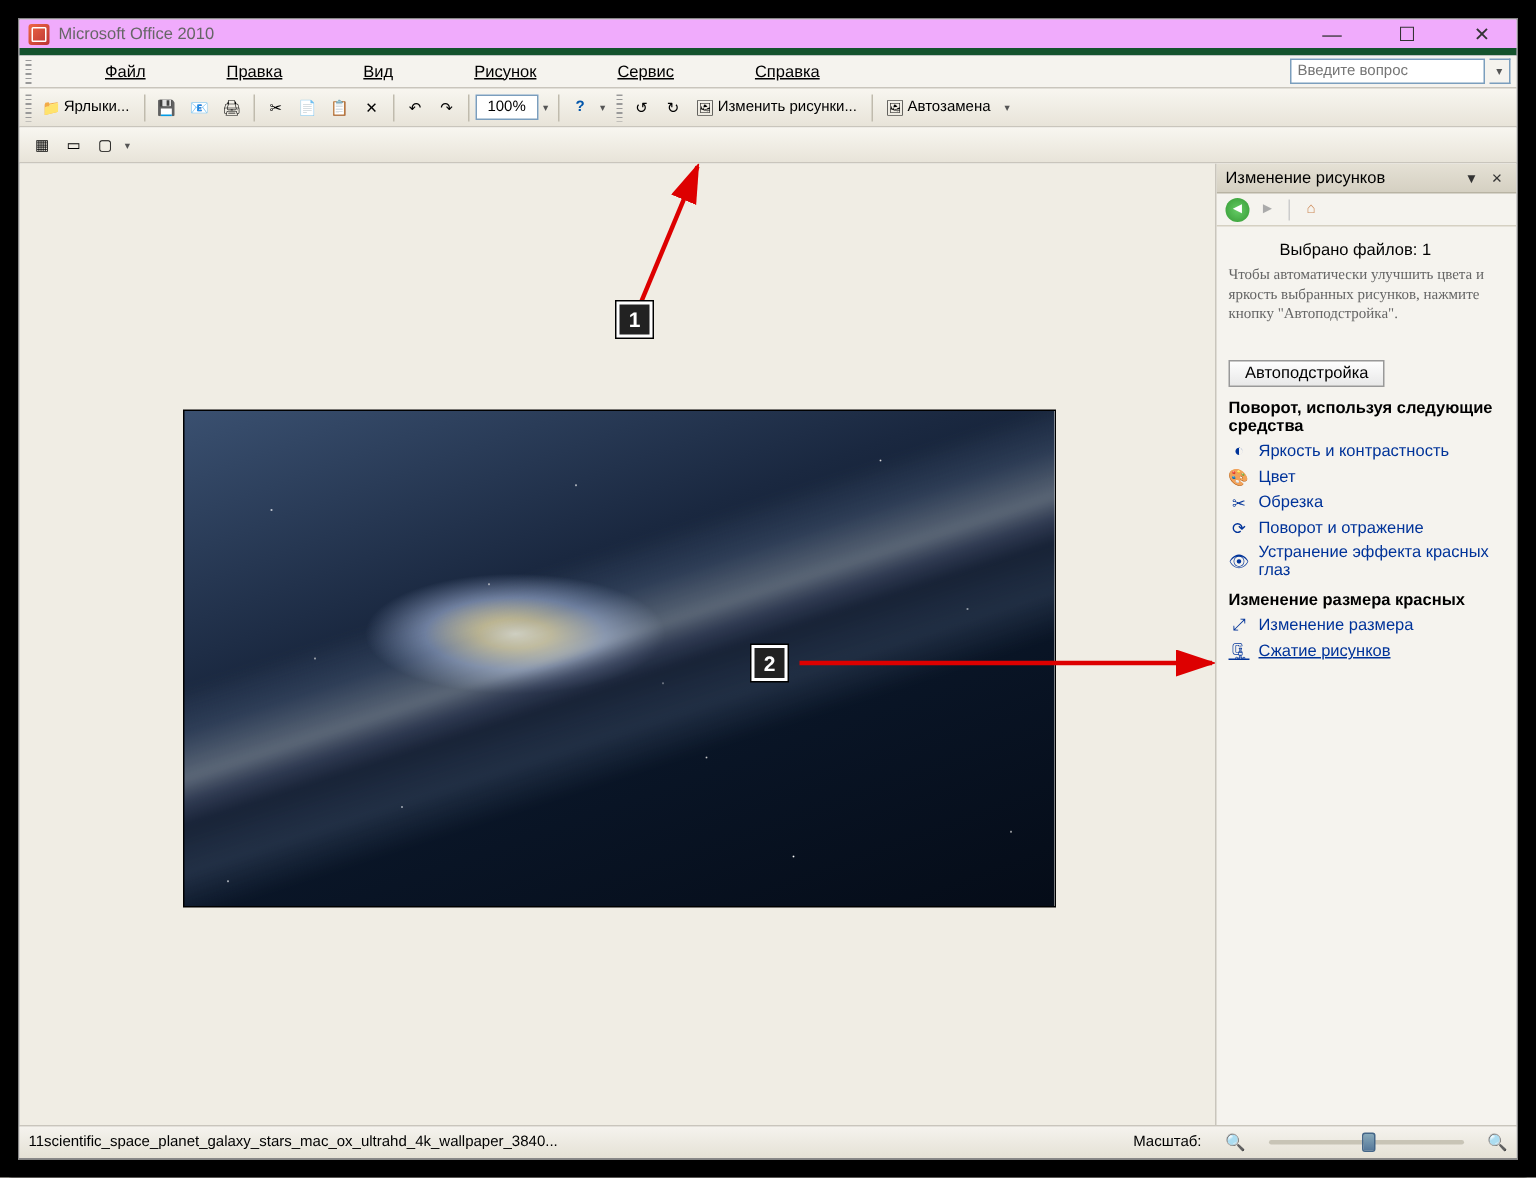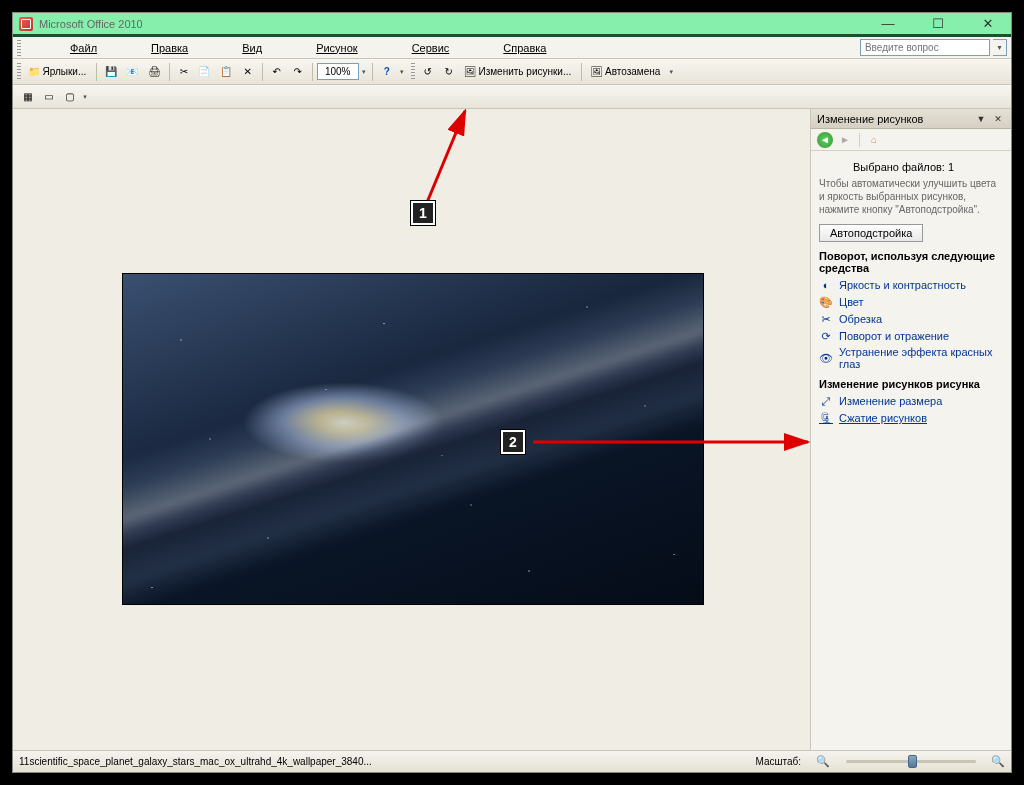--- a/index.html
+++ b/index.html
@@ -1,21 +1,21 @@
 <!DOCTYPE html>
 <html><head>
 <meta charset="utf-8">
 <style>
 * { box-sizing: border-box; margin: 0; padding: 0; font-family: "Segoe UI", Tahoma, sans-serif; }
 body { background: #000; display: flex; align-items: center; justify-content: center; }
 .frame { width: 1024px; height: 785px; background: #000; padding: 12px; border-radius: 8px; position: relative; }
 .window { width: 100%; height: 100%; background: #fff; border: 1px solid #888; display: flex; flex-direction: column; font-size: 11px; position: relative; }
 
 
-.titlebar { height: 24px; background: #86efac; display: flex; align-items: center; padding: 0 6px; border-bottom: 3px solid #14532d; font-size: 11px; color: #666; }
+.titlebar { height: 24px; background: #f0abfc; display: flex; align-items: center; padding: 0 6px; border-bottom: 5px solid #14532d; font-size: 11px; color: #666; }
 .titlebar .app-icon { width: 14px; height: 14px; background: linear-gradient(135deg,#e64,#b33); margin-right: 6px; border-radius: 2px; position:relative; }
 .titlebar .app-icon::after{content:"";position:absolute;inset:2px;border:1px solid #fff;border-radius:1px;}
 .title-text { flex: 1; }
 .win-btns { display: flex; gap: 16px; }
 .win-btn { width: 34px; height: 20px; display: flex; align-items: center; justify-content: center; font-size: 13px; color: #333; cursor: default; font-family: Arial; }
 
 
 .menubar { height: 22px; background: #f5f3ee; display: flex; align-items: center; padding: 0 4px; border-bottom: 1px solid #c9c5bc; font-size: 11px; position: relative; gap: 38px; }
 .menubar .grip { width:4px; height:16px; margin-right:3px; background: repeating-linear-gradient(#999 0 1px, transparent 1px 3px); }
 .menubar span.menu { padding: 2px 8px; cursor: default; }
@@ -64,21 +64,21 @@
 .tp-hbtn { width: 14px; height: 14px; display:flex; align-items:center; justify-content:center; font-size:9px; color:#333; margin-left:3px;}
 .tp-nav { height: 22px; display: flex; align-items: center; padding: 0 6px; gap: 4px; border-bottom: 1px solid #d5d0c2; }
 .tp-nav-btn { width: 16px; height: 16px; display:flex;align-items:center;justify-content:center;border-radius:50%; font-size:10px;}
 .nav-back{background:radial-gradient(#6c6,#393);color:#fff;}
 .nav-fwd{color:#aaa;}
 .nav-home{color:#c85;}
 .tp-sep{width:1px;height:14px;background:#ccc;margin:0 2px;}
 .tp-body { padding: 6px 8px; flex:1; overflow:auto;}
 .tp-line { margin: 4px 0; padding-left: 34px; }
 .tp-section { font-weight: bold; margin: 8px 0 4px; }
-.tp-help { color: #666; margin: 4px 0 8px; line-height: 1.3; font-size:10px;}
+.tp-help { color: #666; margin: 4px 0 24px; line-height: 1.3; font-size:10px;font-family:Liberation Serif, serif;}
 .tp-btn { border: 1px solid #999; background: linear-gradient(#fefefe,#e8e8e8); padding: 2px 10px; font-size: 11px; cursor: default; }
 .tp-link { display: flex; align-items: center; gap: 6px; margin: 3px 0; color: #003399; cursor: pointer; }
 .tp-link.u { text-decoration: underline; }
 .tp-ico { width: 14px; height: 14px; display:flex; align-items:center; justify-content:center; font-size:11px; flex-shrink:0;}
 
 
 .statusbar { height: 22px; background: linear-gradient(#f5f3ee,#e5e1d5); border-top: 1px solid #c9c5bc; display: flex; align-items: center; padding: 0 6px; font-size: 10px; gap: 8px; }
 .status-file { flex: 0 0 auto; }
 .status-spacer{flex:1}
 .zoom-ctrl { display: flex; align-items: center; gap: 16px; }
@@ -222,21 +222,21 @@
             </div>
         <div class="tp-link">
               <div class="tp-ico">⟳</div>
               <span>Поворот и отражение</span>
             </div>
         <div class="tp-link">
               <div class="tp-ico">👁</div>
               <span>Устранение эффекта красных глаз</span>
             </div>
 
-        <div class="tp-section">Изменение рисунков рисунка</div>
+        <div class="tp-section">Изменение размера красных</div>
         <div class="tp-link">
               <div class="tp-ico">⤢</div>
               <span>Изменение размера</span>
             </div>
         <div class="tp-link u">
               <div class="tp-ico">🗜</div>
               <span>Сжатие рисунков</span>
             </div>
       </div>
     </div>

